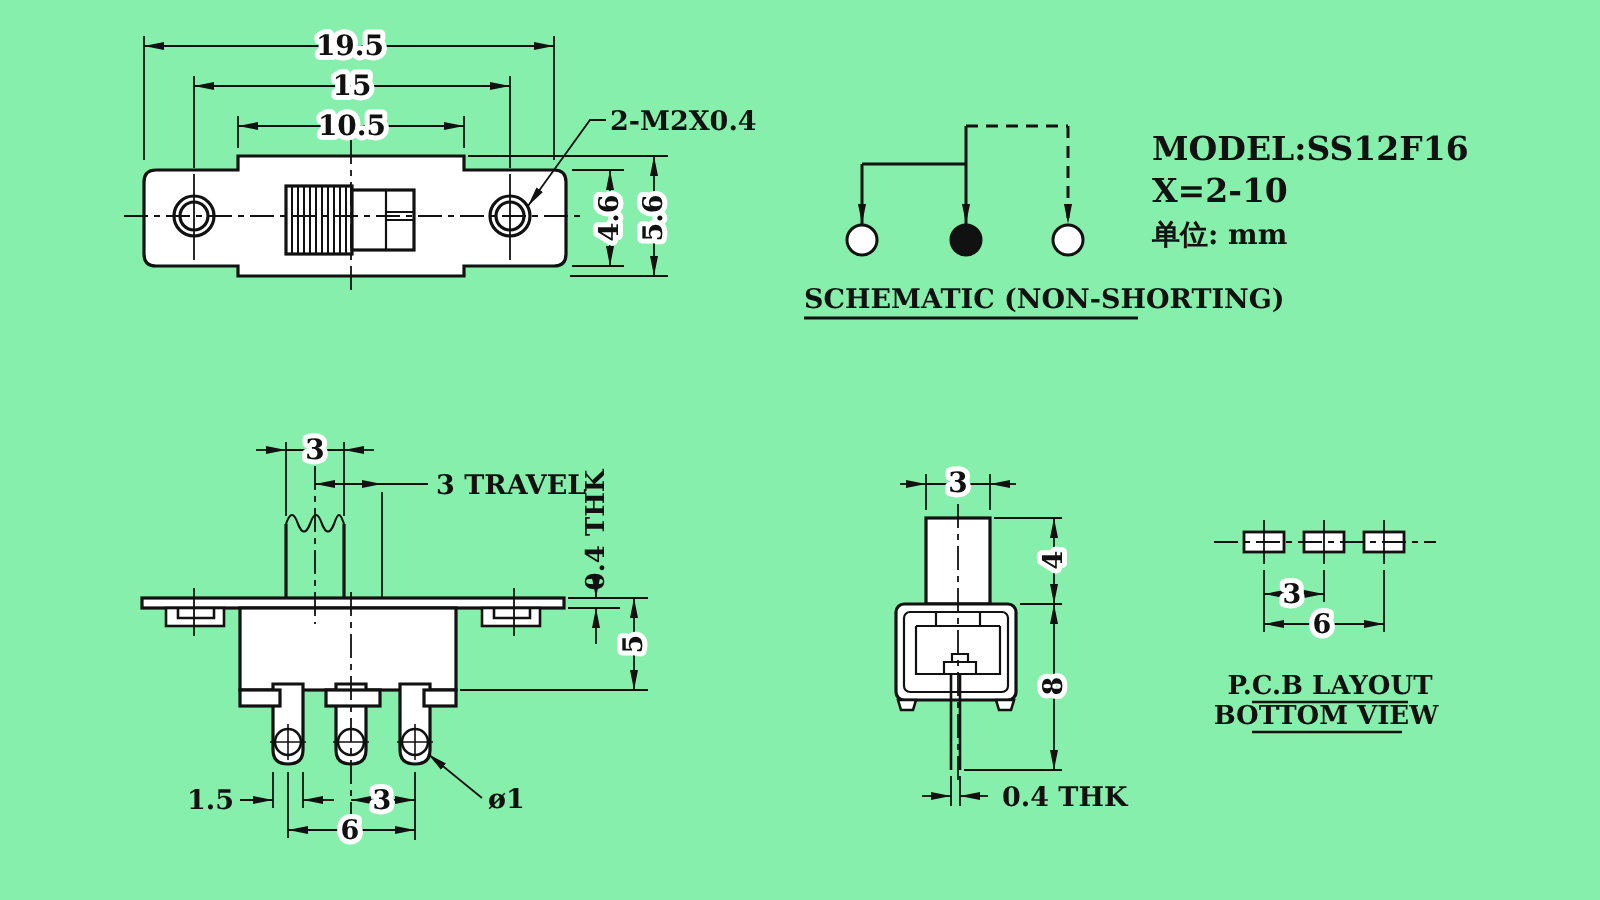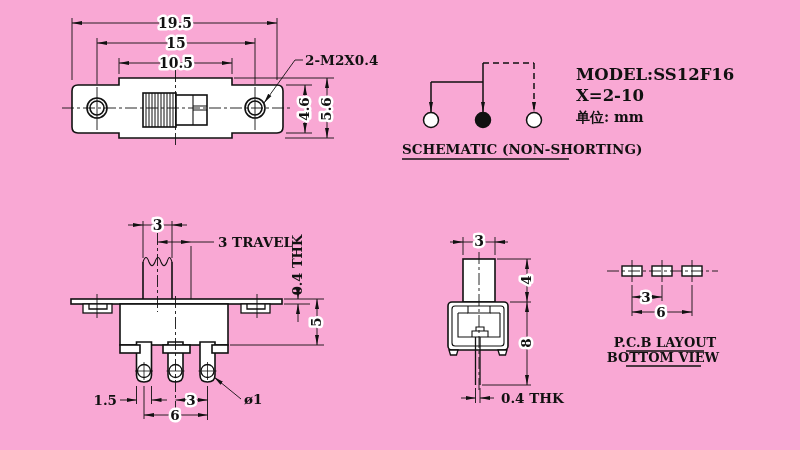--- a/index.html
+++ b/index.html
@@ -1,16 +1,16 @@
 <!DOCTYPE html>
 <html><head>
 <meta charset="utf-8">
 <style>
   html,body{margin:0;padding:0;background:#fff;}
-  .page{position:relative;width:800px;height:450px;background:#f9a8d4;overflow:hidden;
+  .page{position:relative;width:800px;height:450px;background:#86efac;overflow:hidden;
         font-family:"DejaVu Serif", serif;}
   svg{position:absolute;left:0;top:0;}
   svg text{font-family:"DejaVu Serif", serif;font-weight:bold;fill:#111;
            paint-order:stroke;stroke:#fff;stroke-width:5px;stroke-linejoin:round;}
   svg text.nohalo{stroke:none;}
 </style>
 </head>
 <body>
 
 <div class="page">

